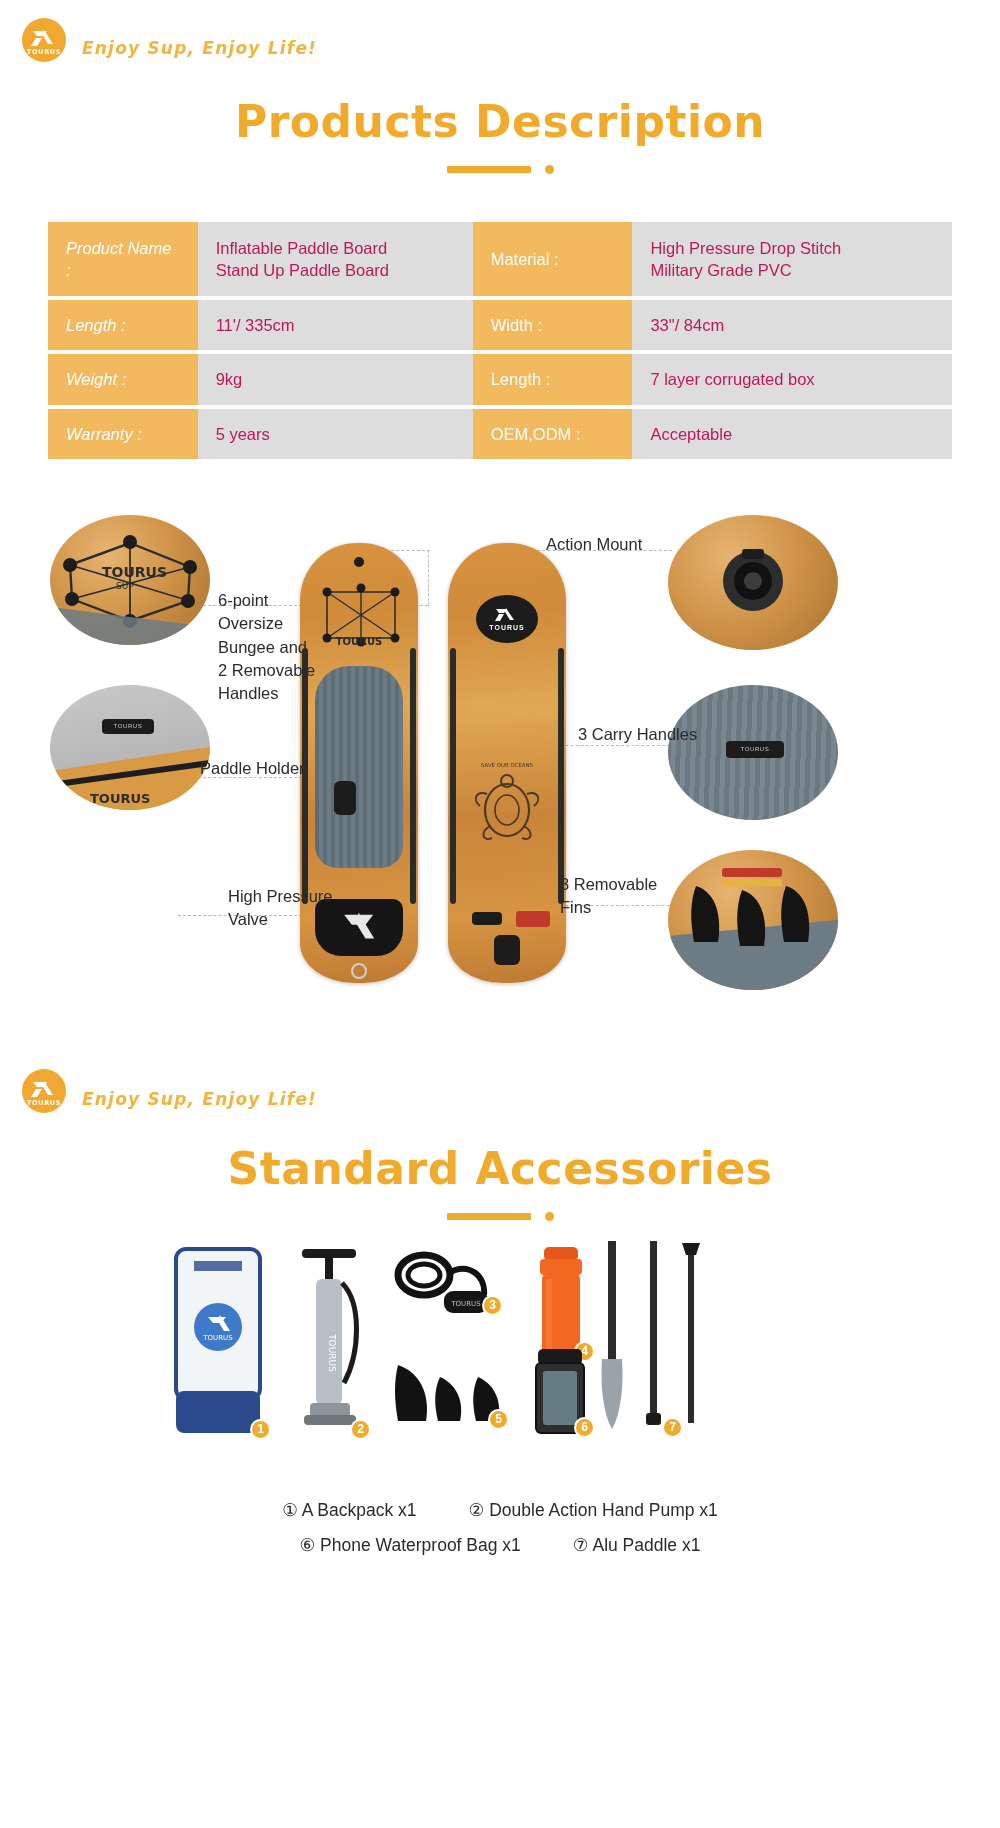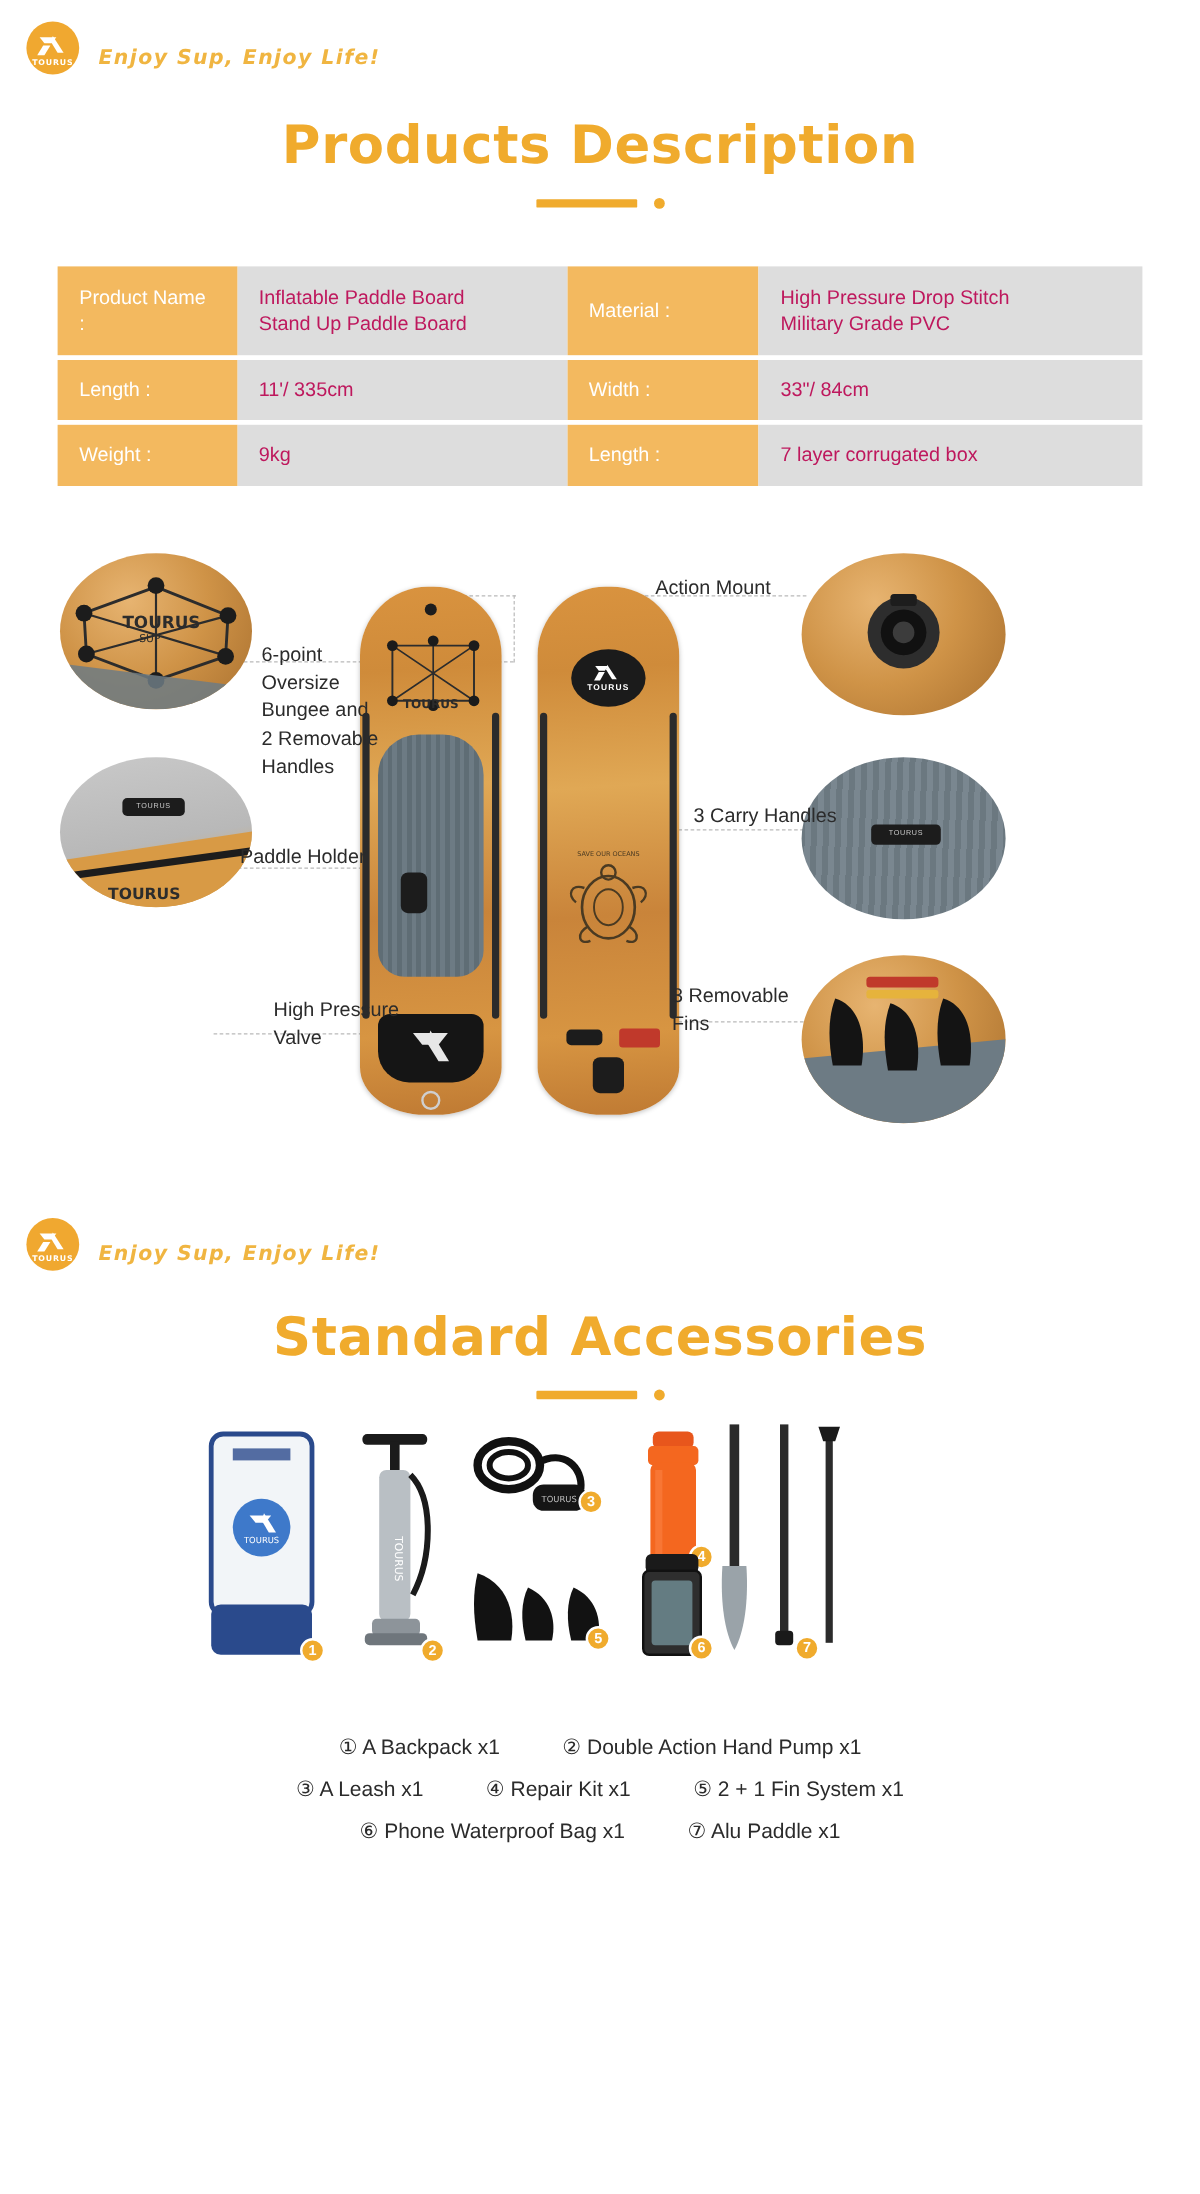--- a/index.html
+++ b/index.html
@@ -41,21 +41,21 @@
 
   
   .spec-table {
     width: 904px; margin: 44px auto 0;
     border-collapse: separate; border-spacing: 0 4px;
     table-layout: fixed;
   }
   .spec-table td { padding: 14px 18px; vertical-align: middle; font-size: 16.5px; line-height: 1.35; }
   .k-cell { background: #f3b95f; color: #ffffff; }
   .v-cell { background: #dddddd; color: #be185d; }
-  .col-k1 { width: 148px; } .col-v1 { width: 272px; }
+  .col-k1 { width: 148px; font-style: italic; } .col-v1 { width: 272px; }
   .col-k2 { width: 158px; } .col-v2 { width: 316px; margin-left: 34px; }
   .tall td { height: 74px; }
 
   
   .features { position: relative; width: 1000px; height: 520px; margin-top: 42px; }
   .fshot { position: absolute; border-radius: 50%; overflow: hidden; }
   .fshot.circ { box-shadow: 0 0 0 0 transparent; }
   .fcap { position: absolute; font-size: 16.5px; line-height: 1.42; color: #2b2b2b; }
   .dashline { position: absolute; border-top: 1px dashed #b9b9b9; }
   .dashline.v { border-top: none; border-left: 1px dashed #b9b9b9; }
@@ -151,20 +151,26 @@
       <td class="k-cell col-k1">Length :</td>
       <td class="v-cell col-v1">11'/ 335cm</td>
       <td class="k-cell col-k2">Width :</td>
       <td class="v-cell col-v2">33"/ 84cm</td>
     </tr>
     <tr>
       <td class="k-cell col-k1">Weight :</td>
       <td class="v-cell col-v1">9kg</td>
       <td class="k-cell col-k2">Length :</td>
       <td class="v-cell col-v2">7 layer corrugated box</td>
+    </tr>
+    <tr>
+      <td class="k-cell col-k1">Warranty :</td>
+      <td class="v-cell col-v1">5 years</td>
+      <td class="k-cell col-k2">OEM,ODM :</td>
+      <td class="v-cell col-v2">Acceptable</td>
     </tr>
   </tbody>
 </table>
 
 <div class="features">
 
   <div class="dashline" style="left:178px; top:100px; width:250px;"></div>
   <div class="dashline v" style="left:428px; top:45px; height:56px;"></div>
   <div class="dashline" style="left:340px; top:45px; width:90px;"></div>
 
@@ -401,34 +407,20 @@
       <span>①</span>
       <span>A Backpack x1</span>
     </span>
     <span class="legend-item">
       <span>②</span>
       <span>Double Action Hand Pump x1</span>
     </span>
   </div>
   <div class="legend-row">
     <span class="legend-item">
-      <span>③</span>
-      <span>A Leash x1</span>
-    </span>
-    <span class="legend-item">
-      <span>④</span>
-      <span>Repair Kit x1</span>
-    </span>
-    <span class="legend-item">
-      <span>⑤</span>
-      <span>2 + 1 Fin System x1</span>
-    </span>
-  </div>
-  <div class="legend-row">
-    <span class="legend-item">
       <span>⑥</span>
       <span>Phone Waterproof Bag x1</span>
     </span>
     <span class="legend-item">
       <span>⑦</span>
       <span>Alu Paddle x1</span>
     </span>
   </div>
 </div>
 

